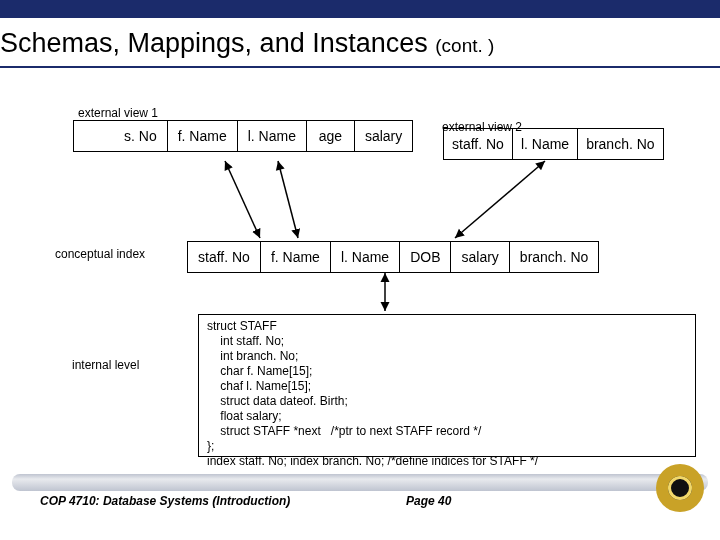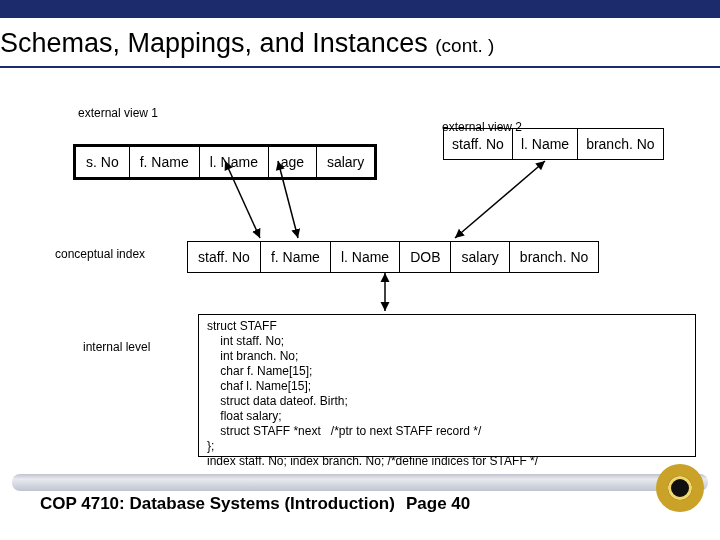--- a/index.html
+++ b/index.html
@@ -46,24 +46,25 @@
     position: absolute;
     font-size: 12px;
     color: #000;
     text-align: right;
   }
 
   
   .ext1 {
     position: absolute;
     left: 73px;
-    top: 144px;
-    display: flex;
-    border: 3px solid #000000;
-    height: 30px;
+    top: 120px;
+    display: flex;
+    border: 1px solid #000000;
+    height: 30px;
+    padding-left: 40px;
   }
   .ext1 .cell {
     border-right: 1px solid #000;
     display: flex;
     align-items: center;
     justify-content: center;
     font-size: 14px;
     padding: 0 10px;
     height: 30px;
     box-sizing: border-box;
@@ -138,22 +139,23 @@
     border-radius: 8px;
   }
   .footer {
     position: absolute;
     left: 0; right: 0;
     top: 494px;
     height: 22px;
   }
   .footer div {
     position: absolute;
-    font-size: 17px;
+    font-size: 12px;
     font-weight: bold;
+    font-style: italic;
     color: #000;
   }
   .logo {
     position: absolute;
     right: 16px;
     top: 464px;
     width: 48px;
     height: 48px;
   }
   .logo .outer {
@@ -189,21 +191,21 @@
 
   <div class="title">
     <span>Schemas, Mappings, and Instances</span>
     <span class="cont">(cont. )</span>
   </div>
   <div class="title-bar-bottom"></div>
 
   <div class="label" style="left:78px; top:106px;">external view 1</div>
   <div class="label" style="left:442px; top:120px;">external view 2</div>
   <div class="label" style="left:55px; top:247px;">conceptual index</div>
-  <div class="label" style="left:72px; top:340px;margin-left:11px;">internal level</div>
+  <div class="label" style="left:72px; top:358px;">internal level</div>
 
   <div class="ext1">
     <div class="cell">s. No</div>
     <div class="cell">f. Name</div>
     <div class="cell">l. Name</div>
     <div class="cell" style="min-width:48px">age</div>
     <div class="cell" style="min-width:54px">salary</div>
   </div>
 
   <div class="ext2">

